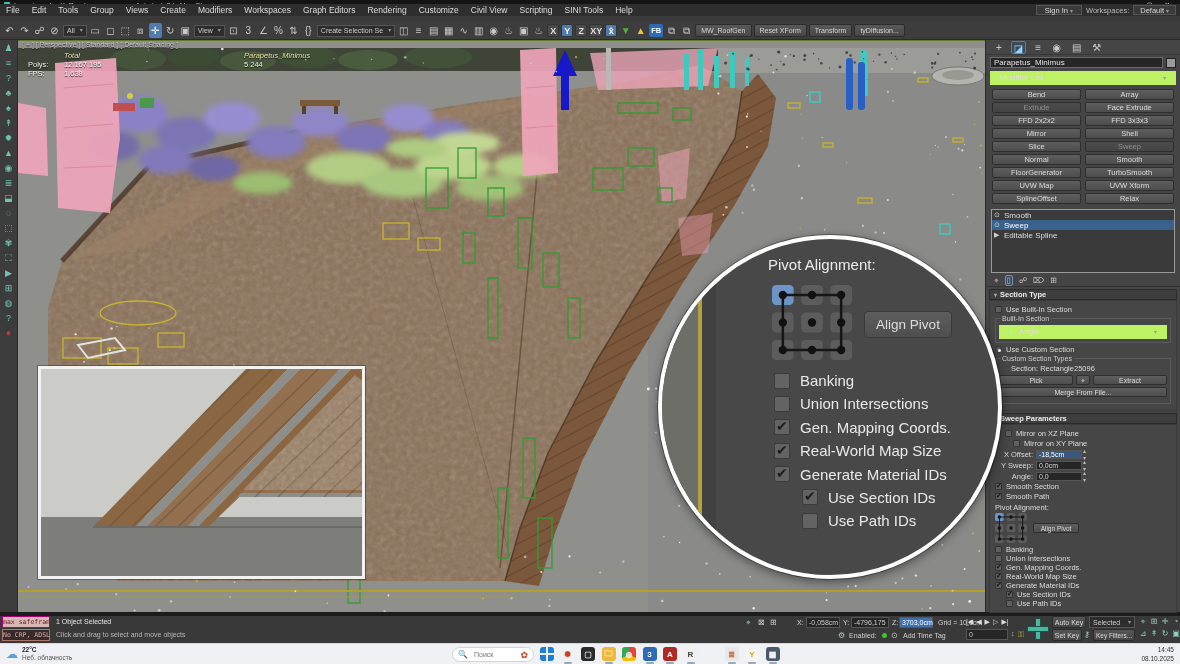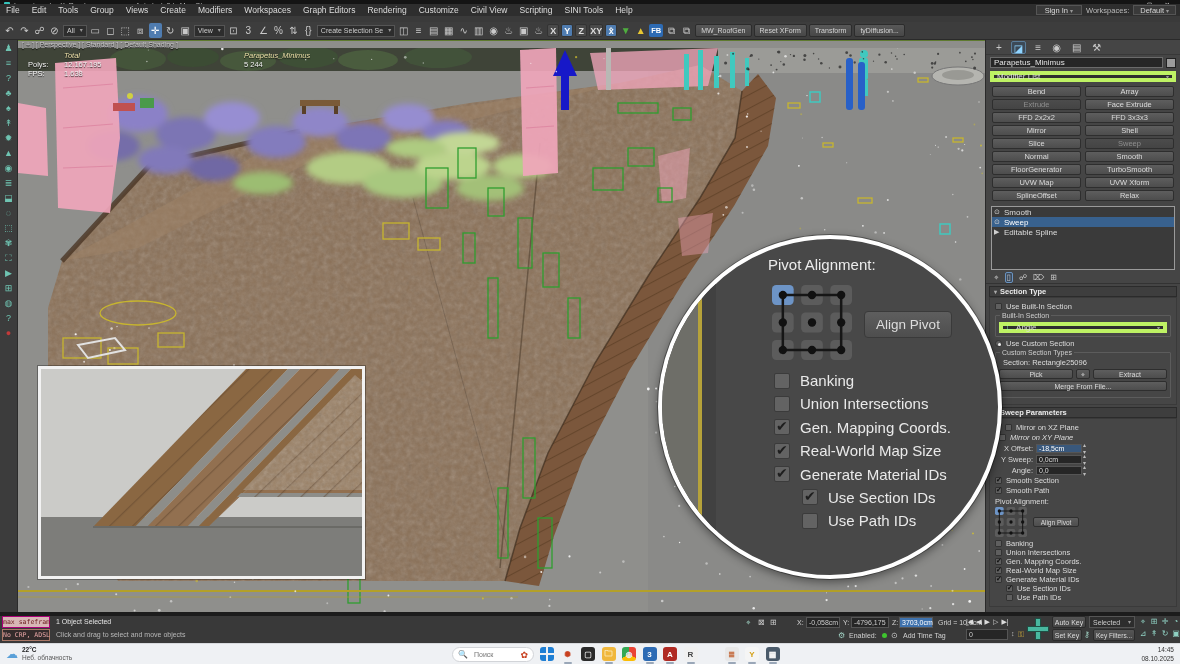--- a/index.html
+++ b/index.html
@@ -77,21 +77,21 @@
 
   
   .rightpanel{position:absolute;left:985px;top:40px;width:195px;height:572px;background:#454545;z-index:20;
               font-size:8px;border-left:1px solid #2a2a2a;}
   .p-tabs{height:15px;display:flex;align-items:center;gap:7px;padding:0 8px;border-bottom:1px solid #383838;}
   .p-tab{font-size:10px;color:#c9c9c9;height:13px;line-height:13px;padding:0 2px;}
   .p-tab.on{color:#8fd4ff;border:1px solid #5a7d9a;border-radius:2px;background:#3c4956;}
   .p-name{display:flex;align-items:center;gap:3px;padding:2px 4px;}
   .p-namefield{flex:1;height:11px;line-height:10px;background:#262626;border:1px solid #6a6a6a;padding:0 3px;color:#e2e2e2;}
   .p-swatch{width:10px;height:10px;background:#9c9c9c;border:1px solid #222;flex:none;}
-  .p-dd{margin:1px 4px;height:11px;line-height:10px;background:#2e2e2e;border:4px solid #bef264;display:flex;
+  .p-dd{margin:1px 4px;height:11px;line-height:10px;background:#2e2e2e;border:7px solid #bef264;display:flex;
         align-items:center;padding:0 3px;color:#ddd;}
   .p-dd .dda{margin-left:auto;}
   .p-grid{display:grid;grid-template-columns:1fr 1fr;gap:2px 4px;padding:3px 6px;}
   .p-btn{height:11px;line-height:10px;text-align:center;background:linear-gradient(#5e5e5e,#4d4d4d);
          border:1px solid #2e2e2e;border-radius:2px;font-size:7.5px;color:#dcdcdc;overflow:hidden;white-space:nowrap;}
   .p-btn.dim{color:#8e8e8e;background:linear-gradient(#4c4c4c,#444);}
   .p-stack{margin:2px 5px;height:64px;background:#3a3a3a;border:1px solid #9a9a9a;overflow:hidden;}
   .stk-row{display:flex;align-items:center;height:10px;padding:0 2px;color:#ddd;}
   .stk-row.sel{background:#38618e;color:#fff;}
   .stk-ic{width:10px;font-size:7px;color:#cfcfcf;}
@@ -871,40 +871,40 @@
         <div class="p-dd" style="margin:2px 0 0;">
           <span style="color:#9fd;">∟</span>&nbsp;<span>Angle</span><span class="dda">▾</span>
         </div>
       </div>
       <div class="prow">
           <span class="rad on"></span>
           <span class="plab">Use Custom Section</span>
         </div>
       <div class="pgroup">
         <span class="pgroup-lab">Custom Section Types</span>
-        <div class="plab" style="margin:1px 4px 2px;">Section: Rectangle25096</div>
+        <div class="plab" style="margin:1px 12px 2px;">Section: Rectangle25096</div>
         <div style="display:flex;gap:3px;margin-bottom:2px;">
           <span class="pbtn2" style="flex:1;">Pick</span>
           <span class="pbtn2">⌖</span>
           <span class="pbtn2" style="flex:1;">Extract</span>
         </div>
         <div class="pbtn2" style="margin-bottom:3px;">Merge From File...</div>
       </div>
     </div>
 
     <div class="rollout-h">
         <span class="ra">▾</span>
         <span>Sweep Parameters</span>
       </div>
     <div class="rollout-b">
       <div class="prow" style="margin-left:10px;">
           <span class="cbx"></span>
           <span class="plab">Mirror on XZ Plane</span>
         </div>
-      <div class="prow" style="margin-left:4px;font-style:italic;">
+      <div class="prow" style="margin-left:18px;">
           <span class="cbx"></span>
           <span class="plab">Mirror on XY Plane</span>
         </div>
       <div class="spinrow">
           <span class="spinlab">X Offset:</span>
           <span class="spinfld sel">-18,5cm</span>
           <span class="spinud">▴<br>▾</span>
         </div>
       <div class="spinrow">
           <span class="spinlab">Y Sweep:</span>

